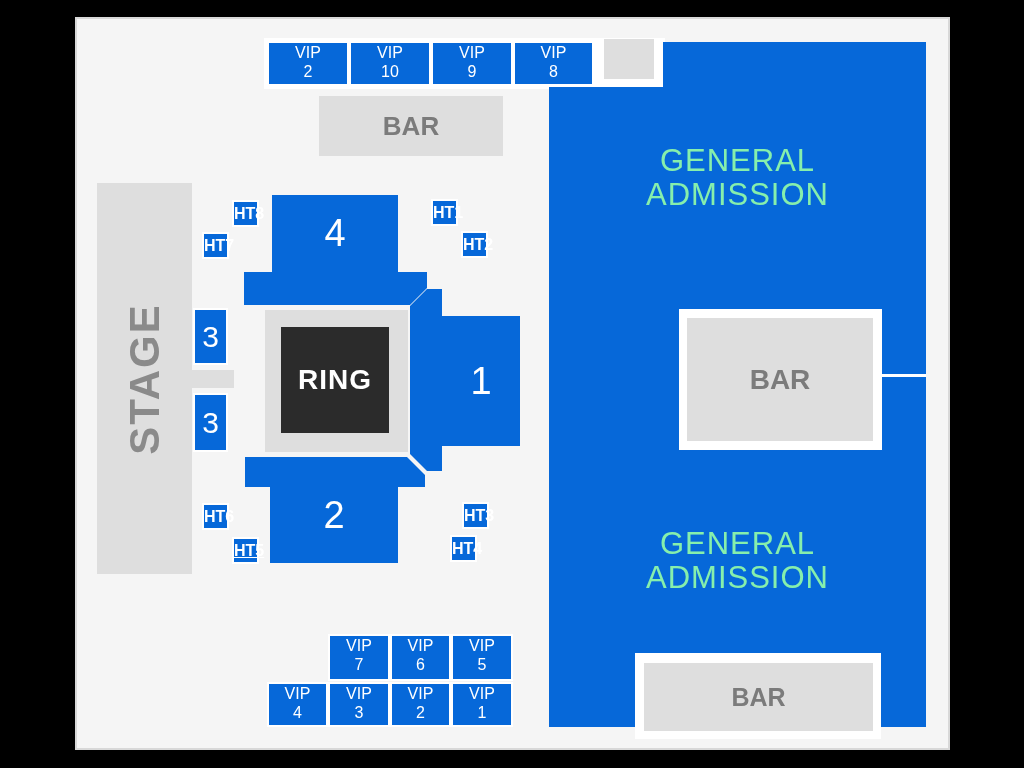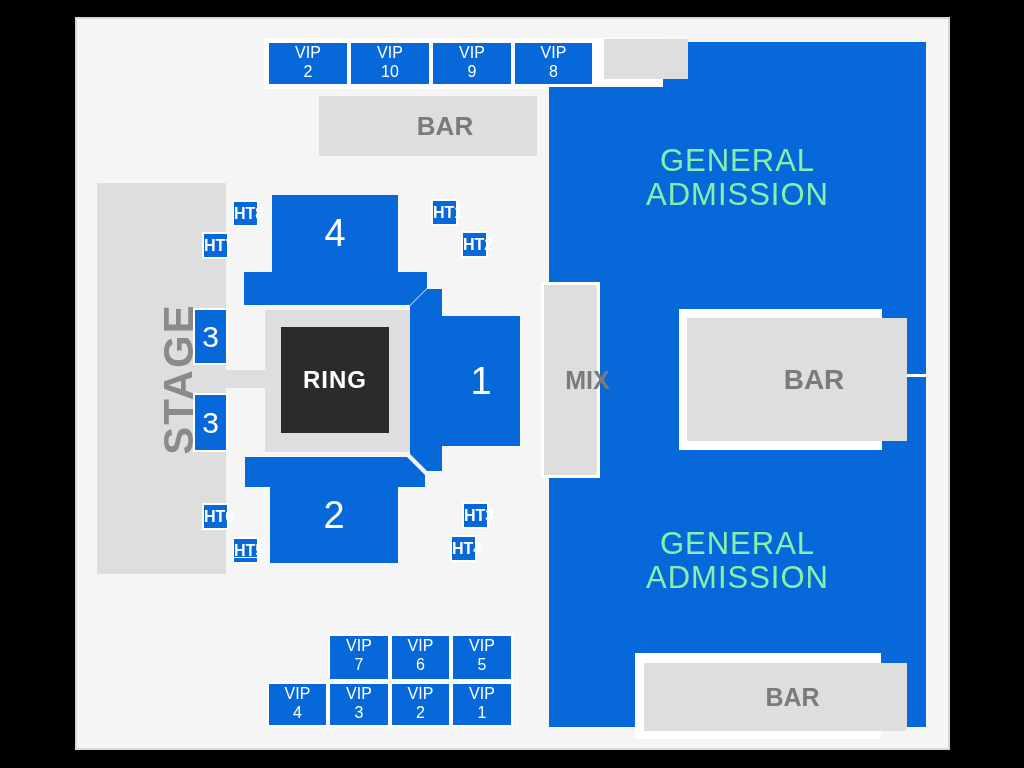--- a/index.html
+++ b/index.html
@@ -1,20 +1,20 @@
 <!DOCTYPE html>
 <html><head>
 <meta charset="utf-8">
 <style>
   html,body{margin:0;padding:0;background:#000;}
   body{width:1024px;height:768px;position:relative;font-family:"Liberation Sans",sans-serif;overflow:hidden;}
   .canvas{position:absolute;left:77px;top:19px;width:871px;height:729px;background:#f5f5f5;outline:2px solid #d8d8d8;}
   .abs{position:absolute;}
   .blue{background:#0668d9;color:#fff;}
-  .grayfill{background:#dedede;padding-left:34px;}
+  .grayfill{background:#dedede;}
   .whiteframe{background:#ffffff;}
   .flexc{display:flex;align-items:center;justify-content:center;}
   .seat{box-sizing:border-box;border:2px solid #ffffff;text-align:center;}
   .viptxt{line-height:19px;font-size:16px;}
   .graytxt{color:#7b7b7b;font-weight:bold;}
   .bartxt{font-size:28px;}
   .ht{width:27px;height:27px;font-size:16px;font-weight:bold;line-height:23px;text-align:center;}
   .secnum{font-size:38px;}
   .ga-label{position:absolute;left:0;right:0;text-align:center;color:#86efac;font-size:31px;line-height:34px;letter-spacing:1px;}
   .clip{position:absolute;}
@@ -88,39 +88,36 @@
     <span>3</span>
   </div>
 
   <div class="clip blue" style="left:167px;top:176px;width:183px;height:110px;-webkit-clip-path:polygon(28px 0,154px 0,154px 77px,183px 77px,183px 93px,166px 110px,0 110px,0 77px,28px 77px);clip-path:polygon(28px 0,154px 0,154px 77px,183px 77px,183px 93px,166px 110px,0 110px,0 77px,28px 77px);">
     <div class="abs flexc secnum" style="left:28px;top:0;width:126px;height:77px;">
       <span>4</span>
     </div>
   </div>
 
   <div class="abs grayfill" style="left:188px;top:291px;width:143px;height:142px;"></div>
-  <div class="abs flexc" style="left:204px;top:308px;width:108px;height:106px;background:#2b2b2b;color:#fff;font-weight:bold;font-size:24px;letter-spacing:1px;">
+  <div class="abs flexc" style="left:204px;top:308px;width:108px;height:106px;background:#2b2b2b;color:#fff;font-weight:bold;font-size:28px;letter-spacing:1px;">
     <span>RING</span>
   </div>
 
   <div class="clip blue" style="left:333px;top:270px;width:110px;height:182px;-webkit-clip-path:polygon(0 17px,17px 0,32px 0,32px 27px,110px 27px,110px 157px,32px 157px,32px 182px,17px 182px,0 165px);clip-path:polygon(0 17px,17px 0,32px 0,32px 27px,110px 27px,110px 157px,32px 157px,32px 182px,17px 182px,0 165px);">
     <div class="abs flexc secnum" style="left:32px;top:27px;width:78px;height:130px;">
       <span>1</span>
     </div>
   </div>
 
   <div class="clip blue" style="left:168px;top:438px;width:180px;height:106px;-webkit-clip-path:polygon(0 0,162px 0,180px 18px,180px 30px,153px 30px,153px 106px,25px 106px,25px 30px,0 30px);clip-path:polygon(0 0,162px 0,180px 18px,180px 30px,153px 30px,153px 106px,25px 106px,25px 30px,0 30px);">
     <div class="abs flexc secnum" style="left:25px;top:10px;width:128px;height:96px;">
       <span>2</span>
     </div>
   </div>
 
-  <div class="abs grayfill flexc graytxt" style="left:464px;top:263px;width:59px;height:196px;border:3px solid #fff;box-sizing:border-box;font-size:25px;">
-    <span>MIX</span>
-  </div>
 
   <div class="abs blue seat ht" style="left:155px;top:181px;"><span>HT8</span></div>
   <div class="abs blue seat ht" style="left:125px;top:213px;"><span>HT7</span></div>
   <div class="abs blue seat ht" style="left:354px;top:180px;"><span>HT1</span></div>
   <div class="abs blue seat ht" style="left:384px;top:212px;"><span>HT2</span></div>
   <div class="abs blue seat ht" style="left:125px;top:484px;"><span>HT6</span></div>
   <div class="abs blue seat ht" style="left:155px;top:518px;text-decoration:underline;"><span>HT5</span></div>
   <div class="abs blue seat ht" style="left:385px;top:483px;"><span>HT3</span></div>
   <div class="abs blue seat ht" style="left:353px;top:516px;margin-left:20px;"><span>HT4</span></div>
 

